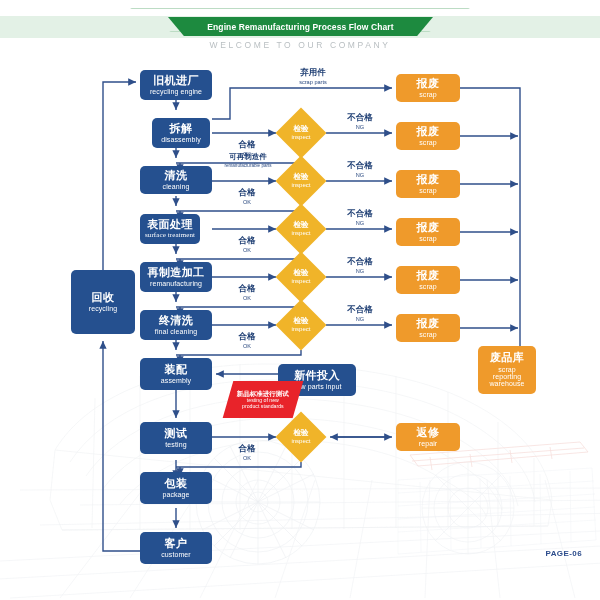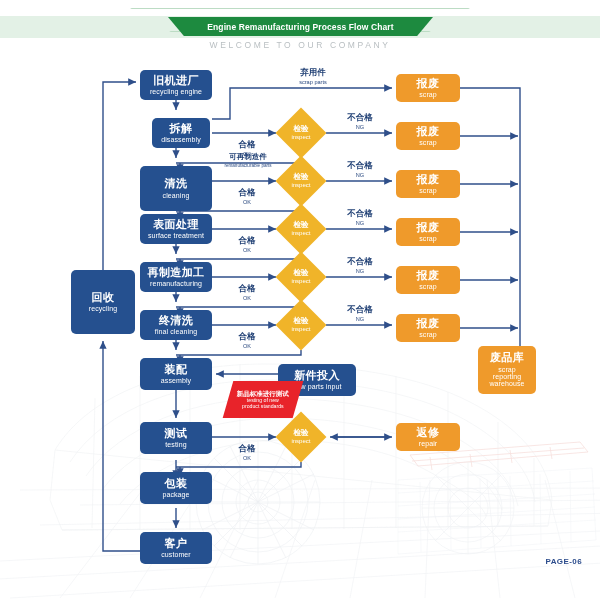--- a/index.html
+++ b/index.html
@@ -102,21 +102,21 @@
   .elabel {
     position: absolute; text-align: center;
     color: #1f3f74; line-height: 1.15; white-space: nowrap;
   }
   .elabel .cn { font-size: 8.5px; font-weight: bold; display: block; }
   .elabel .en { font-size: 5.6px; display: block; margin-top: 1px; color:#2b4a80; }
   .elabel.small .cn { font-size: 7.5px; }
   .elabel.small .en { font-size: 4.6px; }
 
   .pagenum {
-    position: absolute; right: 18px; bottom: 34px;
+    position: absolute; right: 18px; bottom: 42px;
     color: #2c4c8c; font-size: 8px; font-weight: bold; letter-spacing: .4px;
   }
 </style>
 </head>
 <body>
 
 <div id="page">
 
   <div class="header-band"></div>
   <div class="header-outline"></div>
@@ -303,25 +303,25 @@
   </svg>
 
   <div class="node blue" style="left:140px; top:70px; width:72px; height:30px;">
     <span class="cn">旧机进厂</span>
     <span class="en">recycling engine</span>
   </div>
   <div class="node blue" style="left:140px; top:118px; width:58px; height:30px;margin-left:12px;">
     <span class="cn">拆解</span>
     <span class="en">disassembly</span>
   </div>
-  <div class="node blue" style="left:140px; top:166px; width:72px; height:45px;">
+  <div class="node blue" style="left:140px; top:166px; width:72px; height:28px;">
     <span class="cn">清洗</span>
     <span class="en">cleaning</span>
   </div>
-  <div class="node blue" style="left:140px; top:214px; width:72px; height:30px;">
+  <div class="node blue" style="left:140px; top:214px; width:60px; height:30px;font-family:Liberation Serif, serif;">
     <span class="cn">表面处理</span>
     <span class="en">surface treatment</span>
   </div>
   <div class="node blue" style="left:140px; top:310px; width:72px; height:30px;">
     <span class="cn">终清洗</span>
     <span class="en">final cleaning</span>
   </div>
   <div class="node blue" style="left:140px; top:262px; width:72px; height:30px;">
     <span class="cn">再制造加工</span>
     <span class="en">remanufacturing</span>

